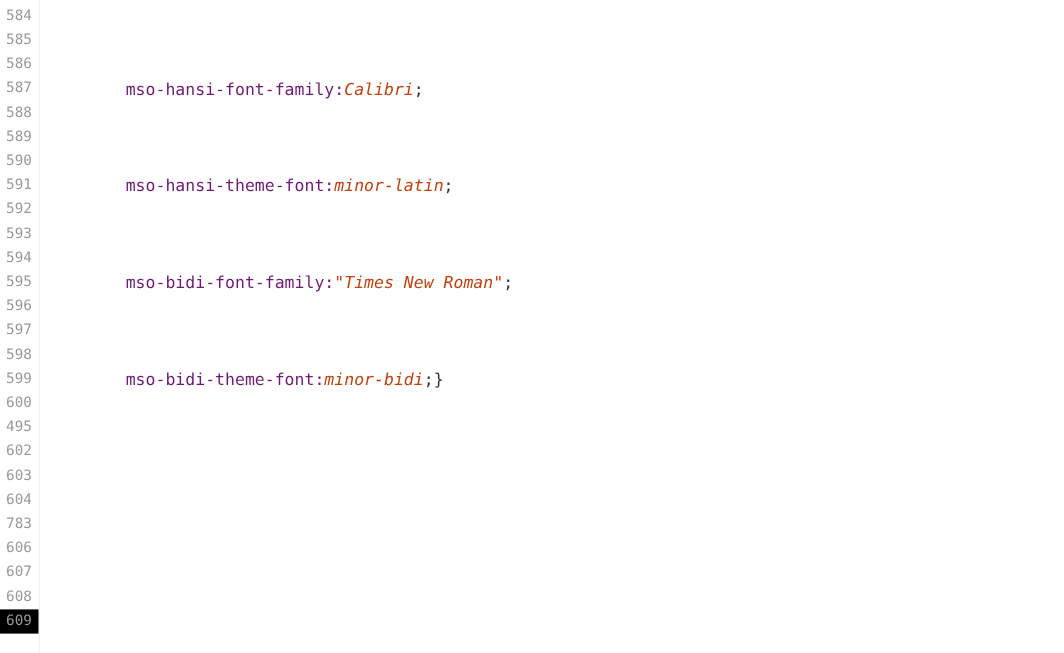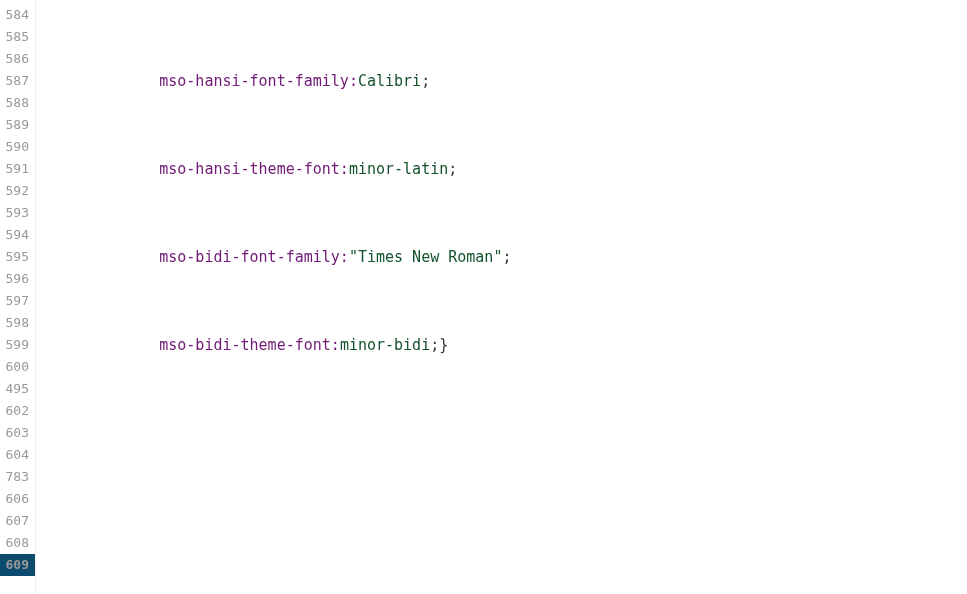--- a/index.html
+++ b/index.html
@@ -8,21 +8,20 @@
     font-family: "SimSun", "NSimSun", monospace;
     font-size: 14px;
     background: #fff;
     color: #333;
   }
   .editor {
     display: flex;
     width: 967px;
     height: 594px;
     overflow: hidden;
-    gap: 45px;
   }
   .gutter {
     width: 36px;
     flex-shrink: 0;
     padding-top: 4px;
     text-align: right;
     color: #999;
     background: #fff;
     font-family: Consolas, monospace;
     font-size: 13px;
@@ -40,23 +39,23 @@
     line-height: 22px;
     white-space: pre;
     overflow: hidden;
   }
   .line { height: 22px; }
   
   
   .c-default { color: #333; }
   .c-tag     { color: #800080; }       
   .c-attr    { color: #701a75; }          
-  .c-value   { color: #14532d; }       
+  .c-value   { color: #c2410c; font-style: italic; }       
   .c-comment { color: #707070; }
-  .cur-line { background: #0c4a6e; font-weight: bold; }
+  .cur-line { background: #000000; }
 </style>
 </head>
 <body>
 
 <div class="editor">
   <div class="gutter">
     <div>584</div>
     <div>585</div>
     <div>586</div>
     <div>587</div>

